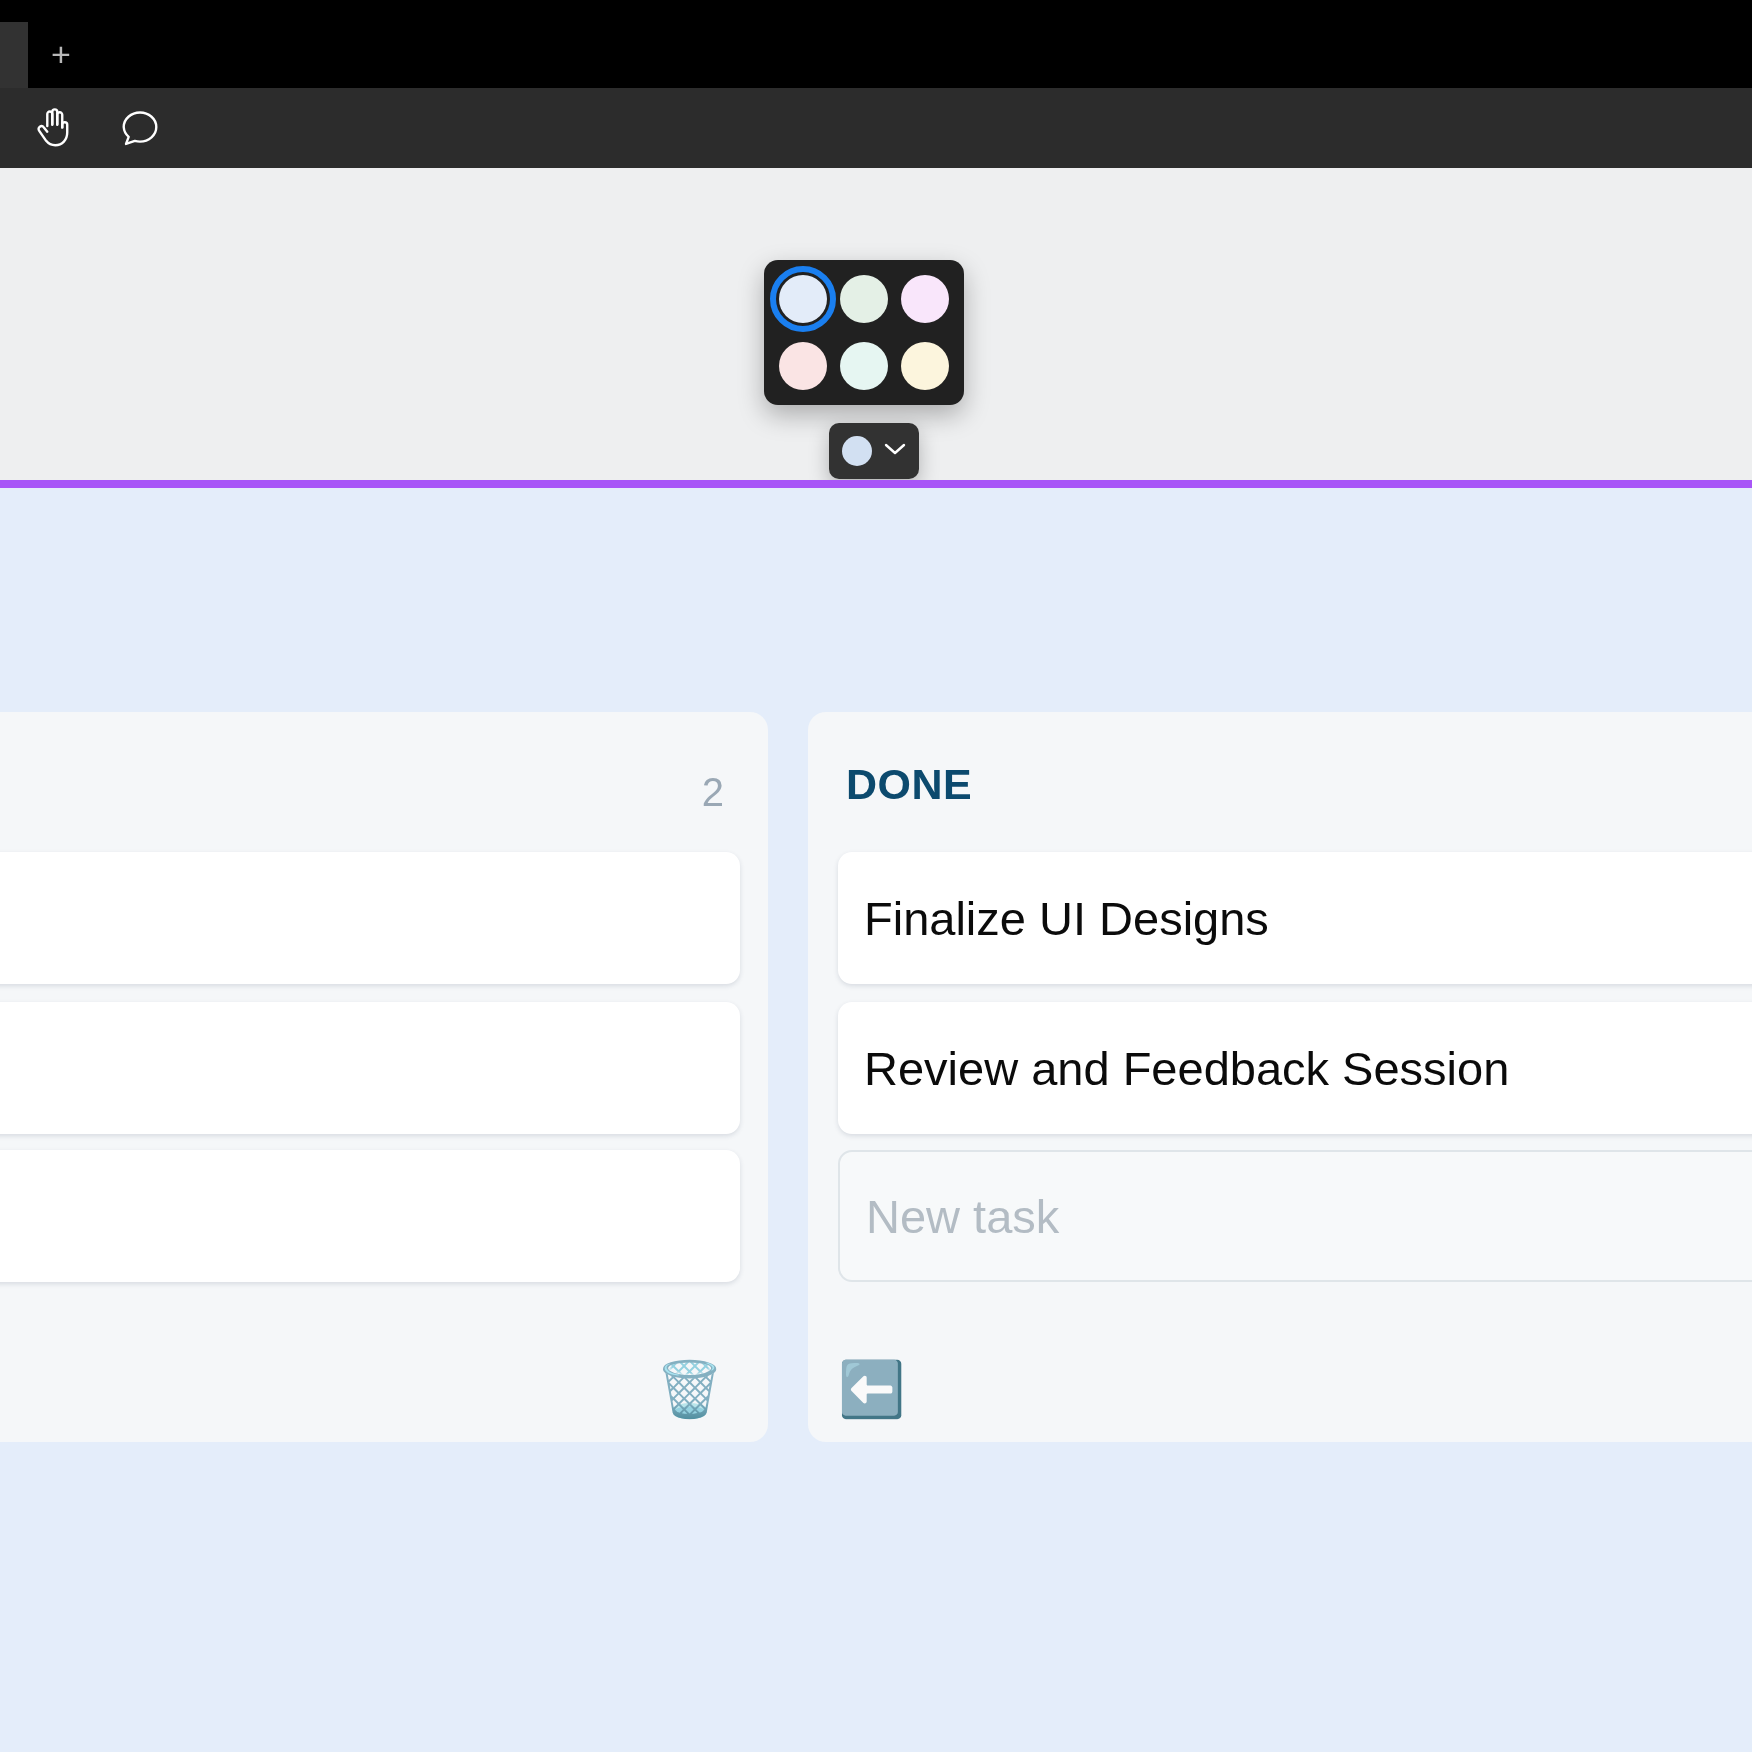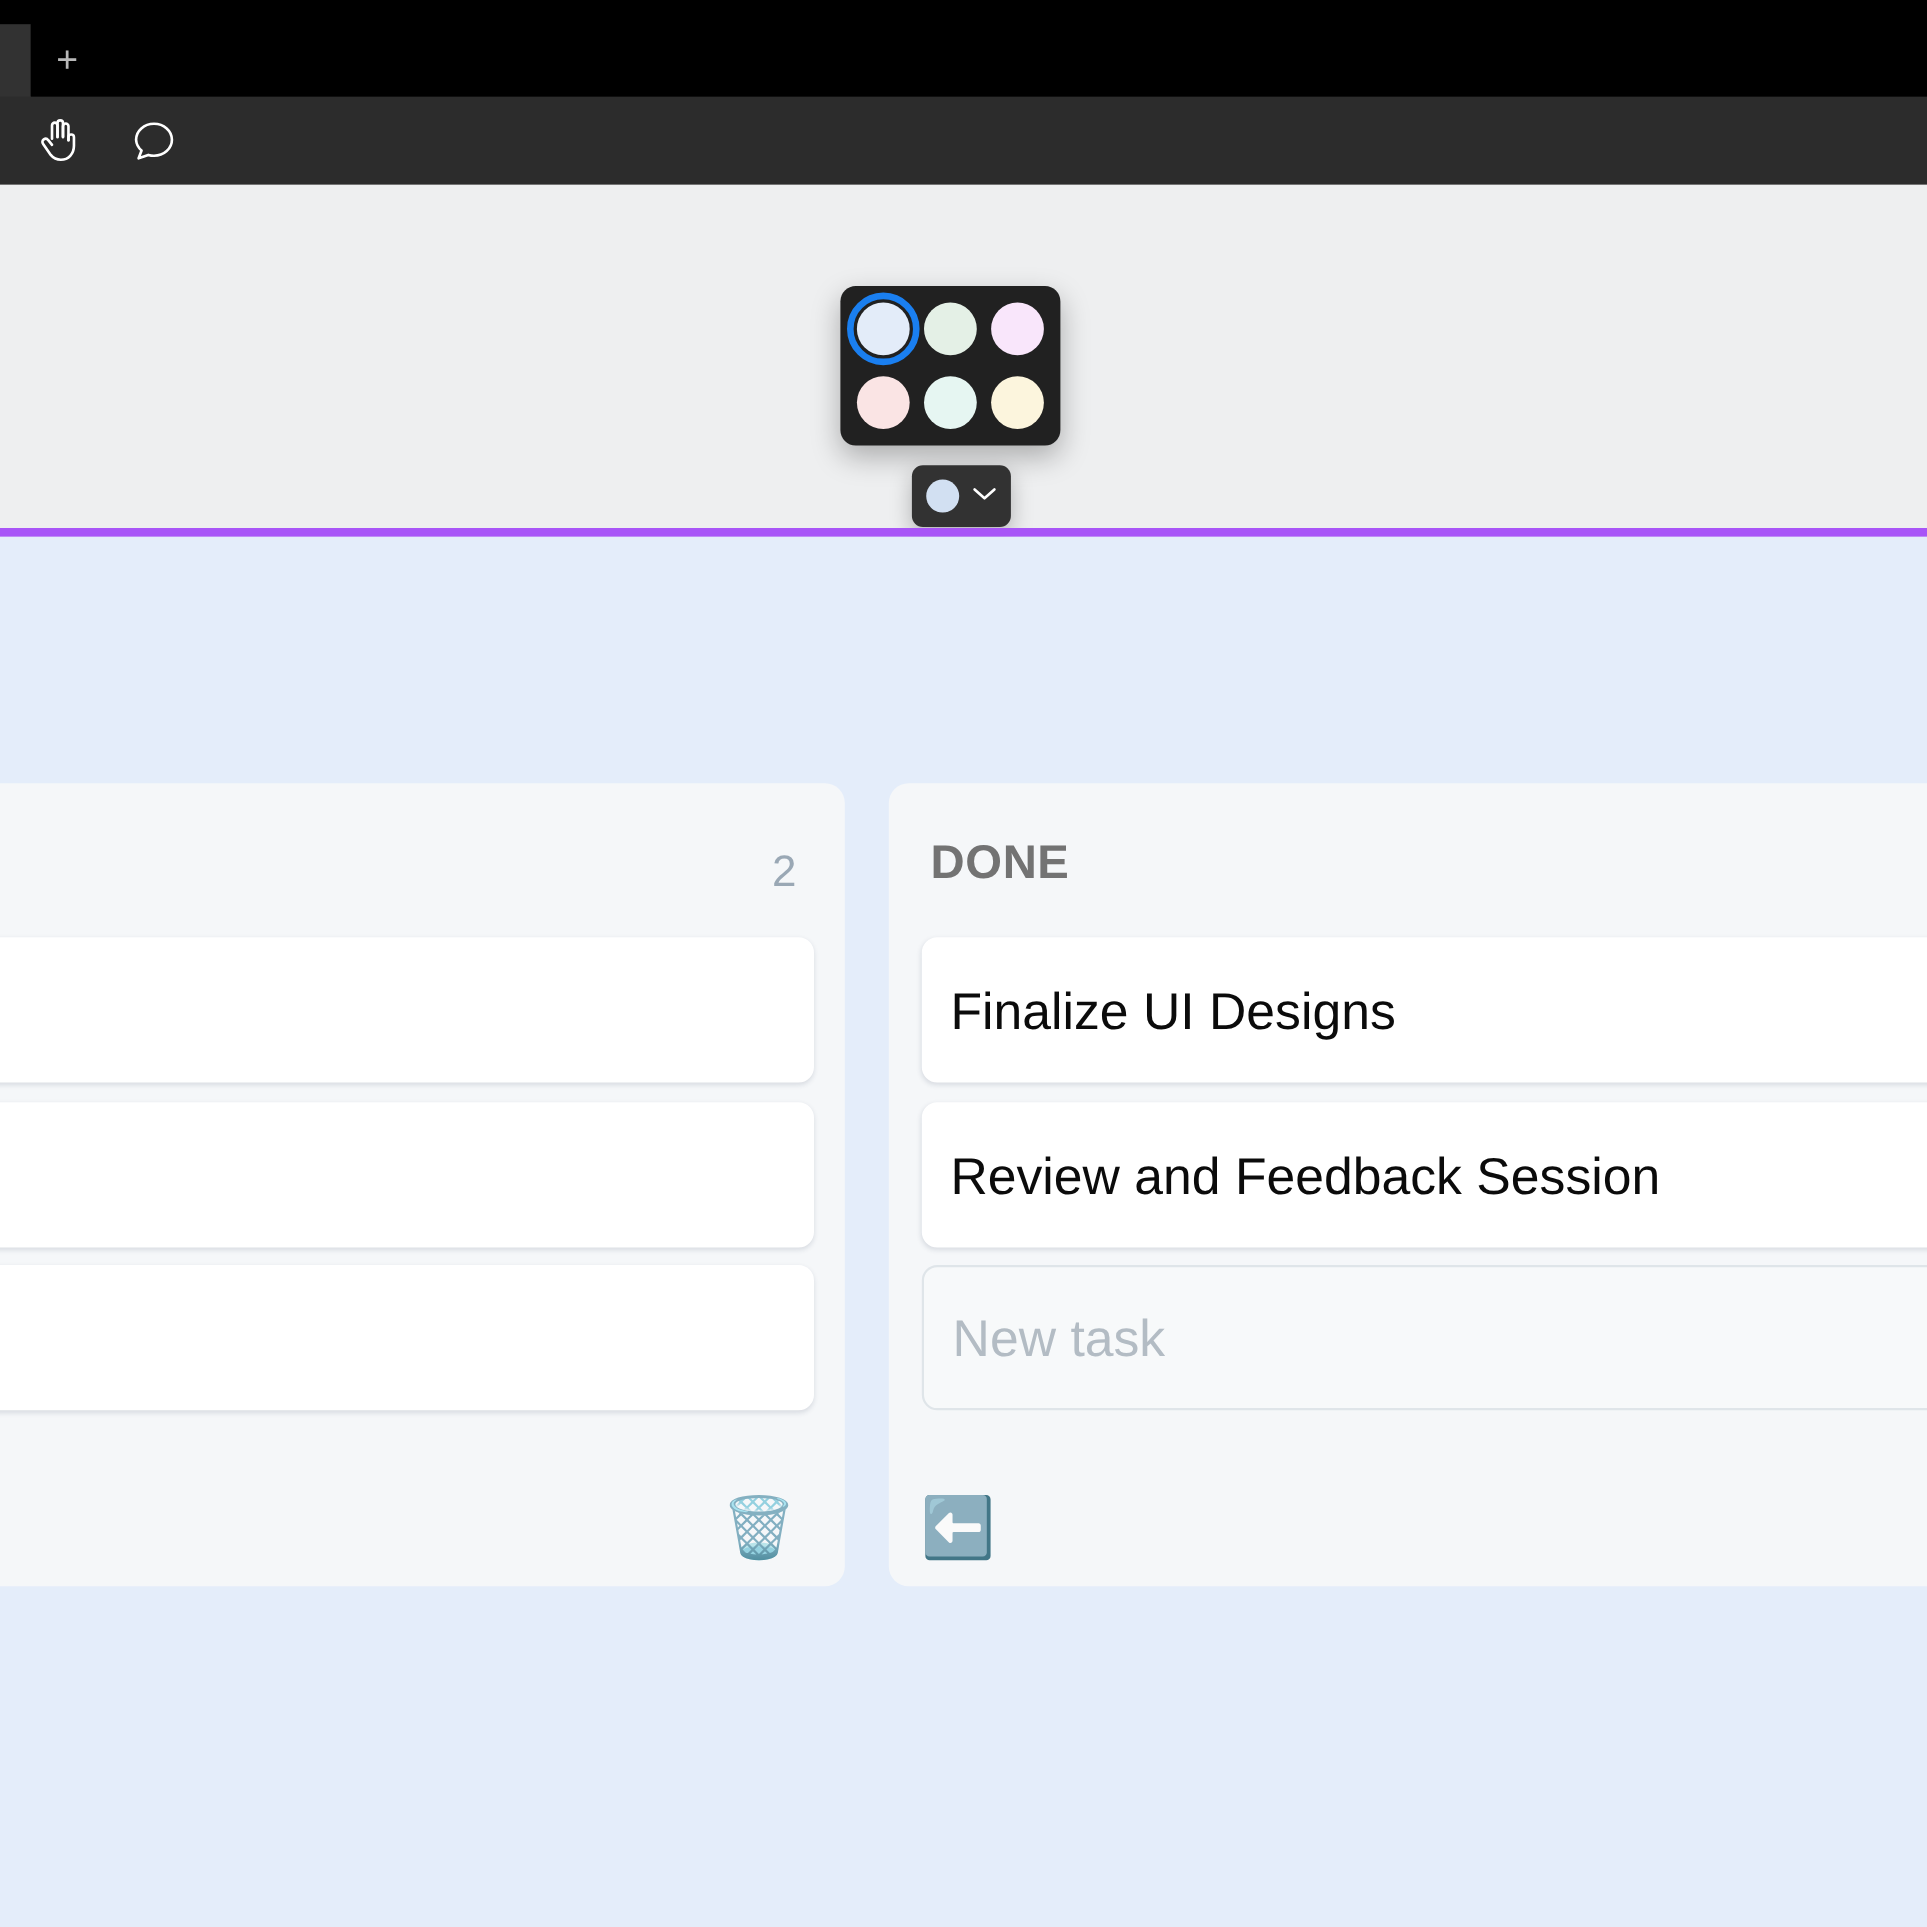--- a/index.html
+++ b/index.html
@@ -97,21 +97,21 @@
   }
   .col-right {
     left:808px; width:998px; height:730px;
   }
   .col-count {
     position:absolute; right:44px; top:58px;
     font-size:40px; color:#9aa8b5; font-weight:400;
   }
   .col-title {
     position:absolute; left:38px; top:48px;
-    font-size:43px; font-weight:700; color:#737373;
+    font-size:43px; font-weight:700; color:#0c4a6e;
     letter-spacing:.5px;
   }
 
   .card {
     position:absolute; left:30px; width:940px; height:132px;
     background:#ffffff; border-radius:14px;
     box-shadow:0 2px 5px rgba(22,40,70,.13);
     display:flex; align-items:center; padding-left:26px;
     font-size:47px; color:#0b0b0b; cursor:pointer;
   }

